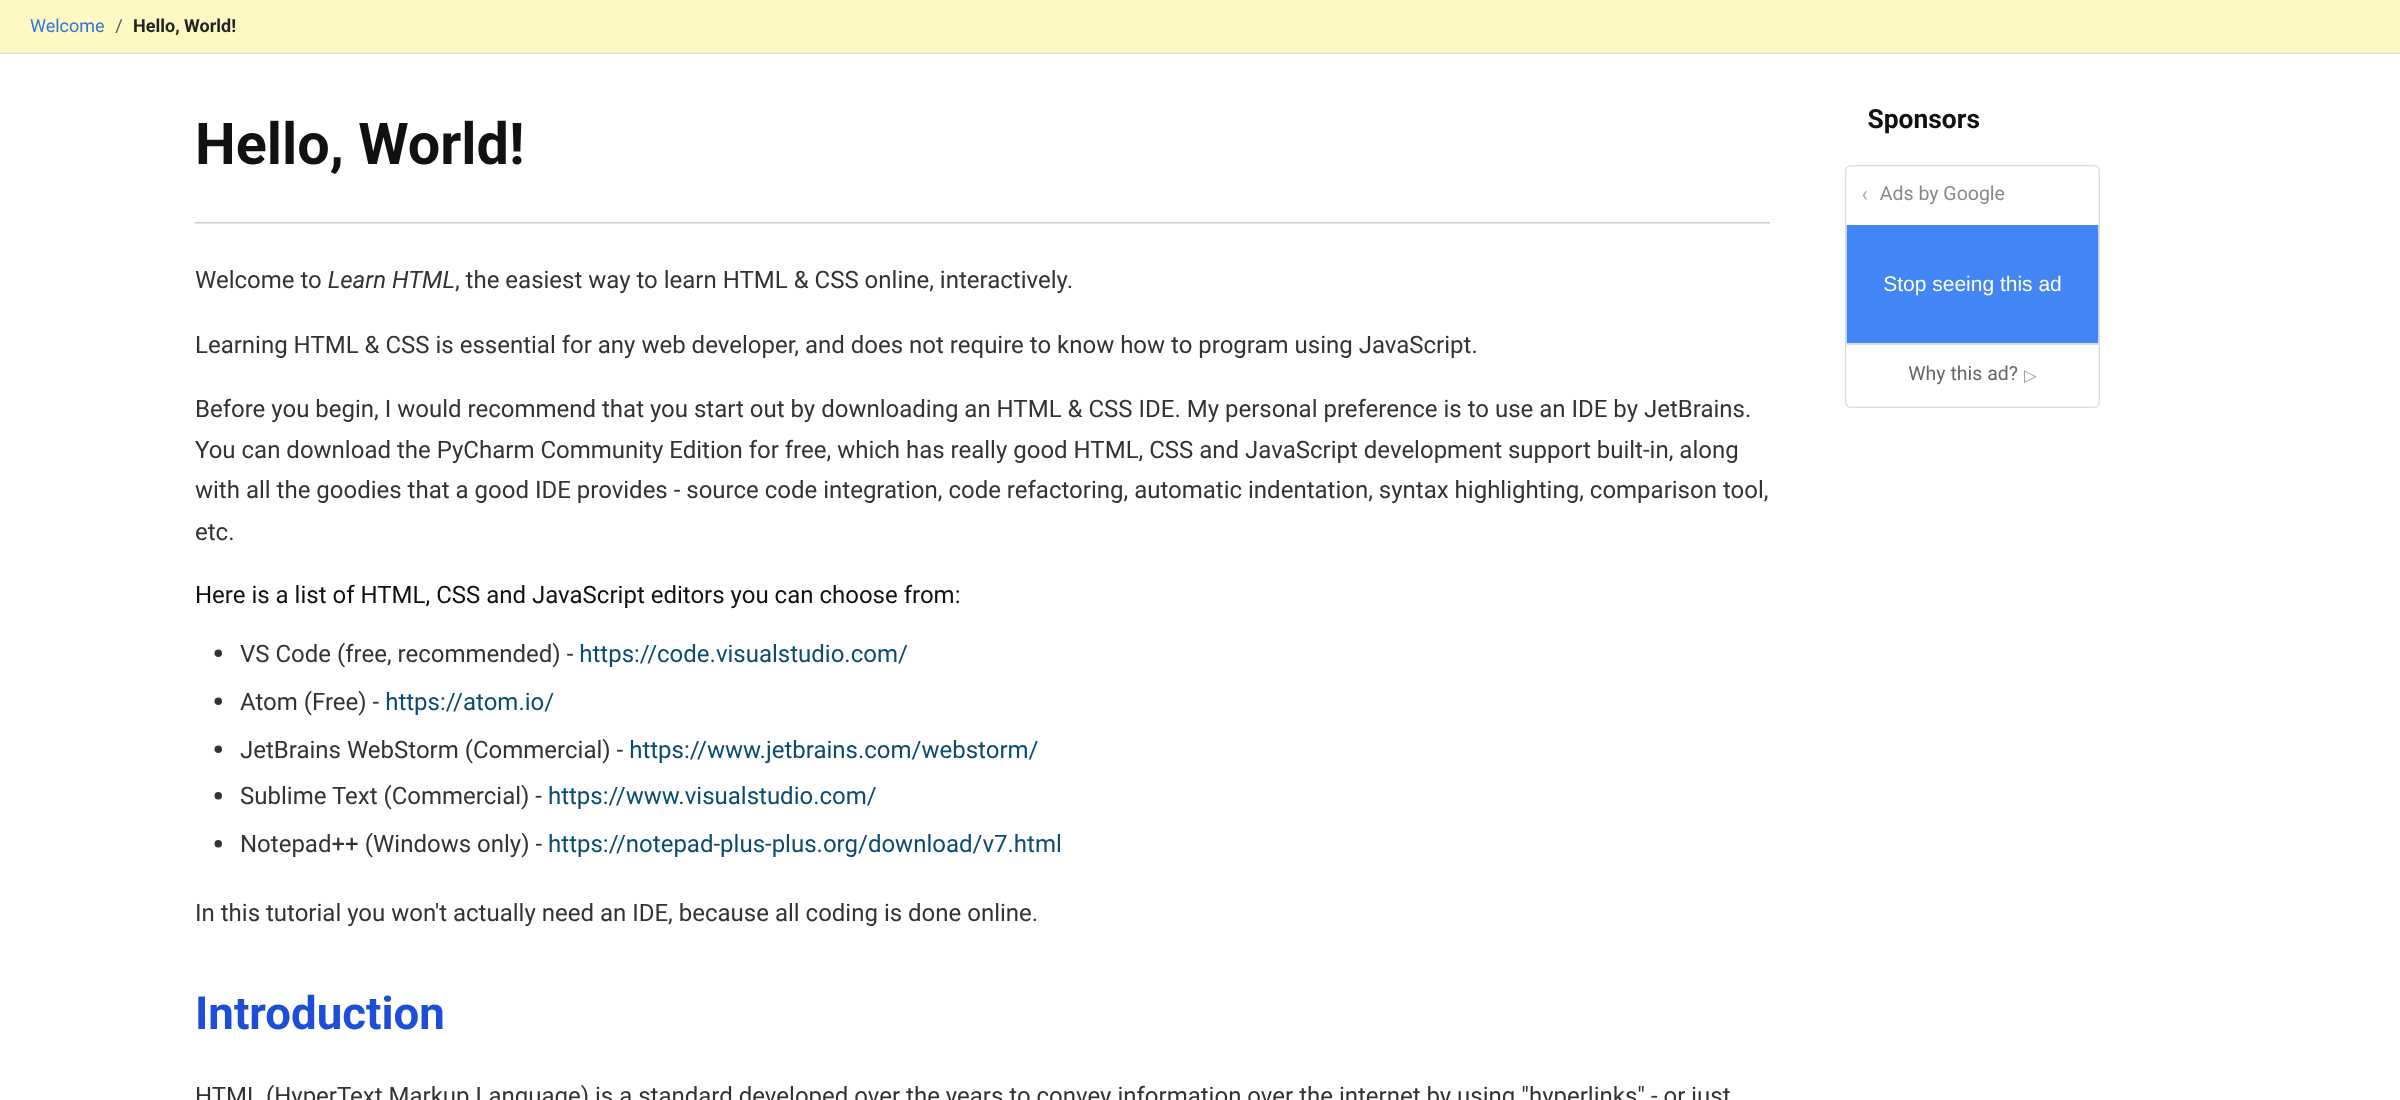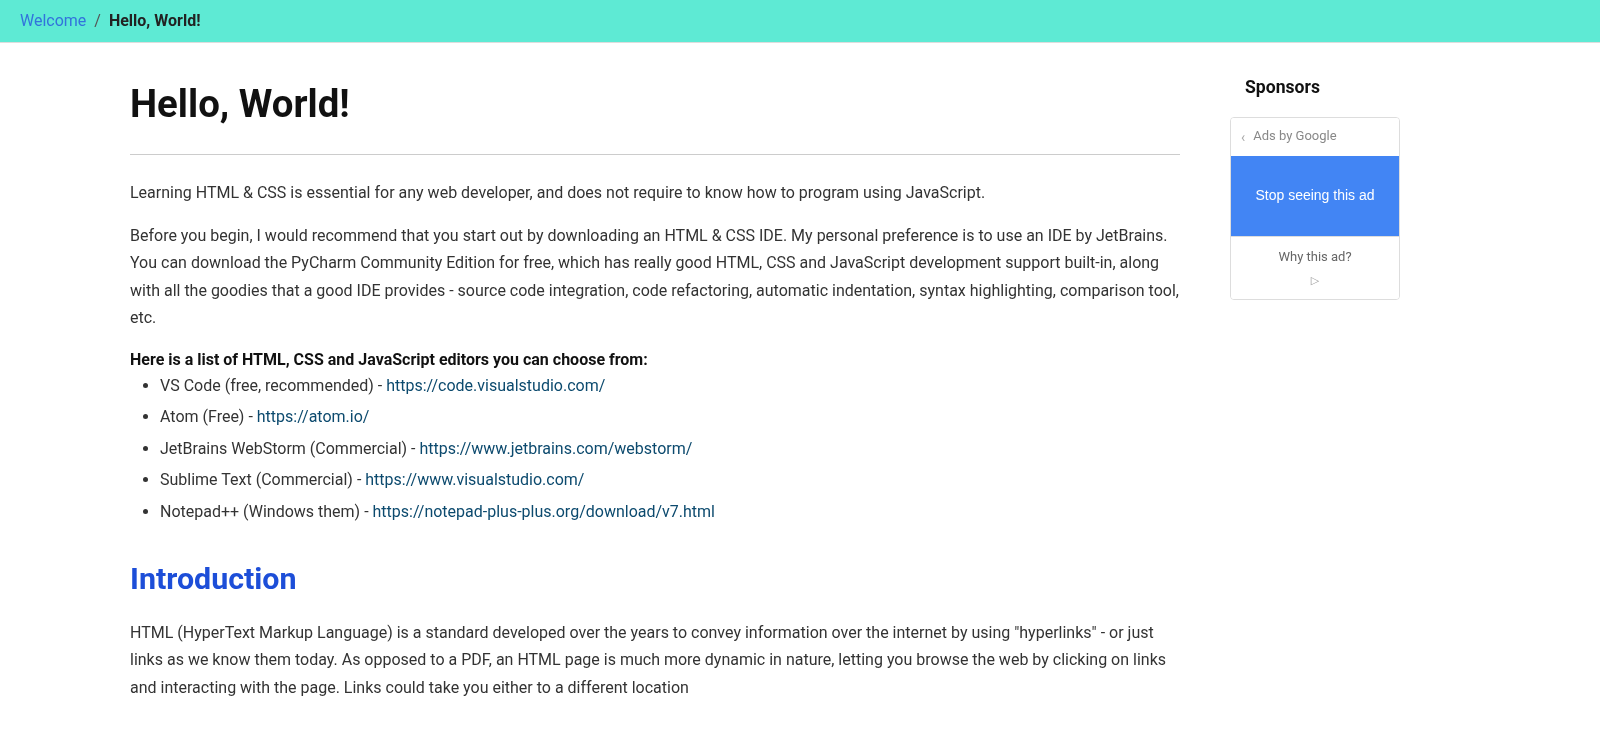--- a/index.html
+++ b/index.html
@@ -10,24 +10,24 @@
 
     body {
       font-family: -apple-system, BlinkMacSystemFont, 'Segoe UI', Roboto, sans-serif;
       background: #ffffff;
       color: #222;
       font-size: 16px;
       line-height: 1.6;
     }
 
     .breadcrumb-bar {
-      background: #5eead4;
+      background: #fef9c3;
       padding: 8px 20px;
       border-bottom: 1px solid #ddd;
-      font-size: 16px;
+      font-size: 12px;
     }
 
     .breadcrumb-bar a {
       color: #3273dc;
       text-decoration: none;
     }
 
     .breadcrumb-bar .separator {
       color: #555;
       margin: 0 4px;
@@ -69,22 +69,23 @@
       font-size: 16px;
       line-height: 1.7;
       color: #333;
     }
 
     .content-text em {
       font-style: italic;
     }
 
     .section-subheading {
-      font-weight: bold;
-      font-size: 16px;
+      font-weight: normal;
+      font-size: 16px;
+      margin-bottom: 14px;
       color: #111;
     }
 
     .editor-list {
       margin: 0 0 20px 30px;
       list-style: disc;
     }
 
     .editor-list li {
       margin-bottom: 6px;
@@ -164,21 +165,20 @@
       display: flex;
       align-items: center;
       justify-content: center;
       padding: 10px;
       font-size: 13px;
       color: #666;
       cursor: pointer;
       background: #fff;
       border-top: 1px solid #ddd;
       gap: 4px;
-      flex-direction: column;
     }
 
     .why-arrow {
       font-size: 11px;
       color: #999;
     }
   </style>
 </head>
 <body>
 
@@ -188,20 +188,23 @@
   <span class="current">Hello, World!</span>
 </div>
 
 <div class="page-wrapper">
 
   <div class="main-content">
 
     <h1 class="page-title">Hello, World!</h1>
     <hr class="divider">
 
+    <p class="content-text">
+      <span>Welcome to </span><em>Learn HTML</em><span>, the easiest way to learn HTML &amp; CSS online, interactively.</span>
+    </p>
 
     <p class="content-text">Learning HTML &amp; CSS is essential for any web developer, and does not require to know how to program using JavaScript.</p>
 
     <p class="content-text">Before you begin, I would recommend that you start out by downloading an HTML &amp; CSS IDE. My personal preference is to use an IDE by JetBrains. You can download the PyCharm Community Edition for free, which has really good HTML, CSS and JavaScript development support built-in, along with all the goodies that a good IDE provides - source code integration, code refactoring, automatic indentation, syntax highlighting, comparison tool, etc.</p>
 
     <p class="section-subheading">Here is a list of HTML, CSS and JavaScript editors you can choose from:</p>
 
     <ul class="editor-list">
       <li>
         <span>VS Code (free, recommended) - </span><a href="#">https://code.visualstudio.com/</a>
@@ -209,24 +212,25 @@
       <li>
         <span>Atom (Free) - </span><a href="#">https://atom.io/</a>
       </li>
       <li>
         <span>JetBrains WebStorm (Commercial) - </span><a href="#">https://www.jetbrains.com/webstorm/</a>
       </li>
       <li>
         <span>Sublime Text (Commercial) - </span><a href="#">https://www.visualstudio.com/</a>
       </li>
       <li>
-        <span>Notepad++ (Windows them) - </span><a href="#">https://notepad-plus-plus.org/download/v7.html</a>
+        <span>Notepad++ (Windows only) - </span><a href="#">https://notepad-plus-plus.org/download/v7.html</a>
       </li>
     </ul>
 
+    <p class="content-text">In this tutorial you won't actually need an IDE, because all coding is done online.</p>
 
     <h2 class="section-heading">Introduction</h2>
 
     <p class="content-text">HTML (HyperText Markup Language) is a standard developed over the years to convey information over the internet by using "hyperlinks" - or just links as we know them today. As opposed to a PDF, an HTML page is much more dynamic in nature, letting you browse the web by clicking on links and interacting with the page. Links could take you either to a different location</p>
 
   </div>
 
   <div class="sidebar">
     <div class="sponsors-title">Sponsors</div>
 

